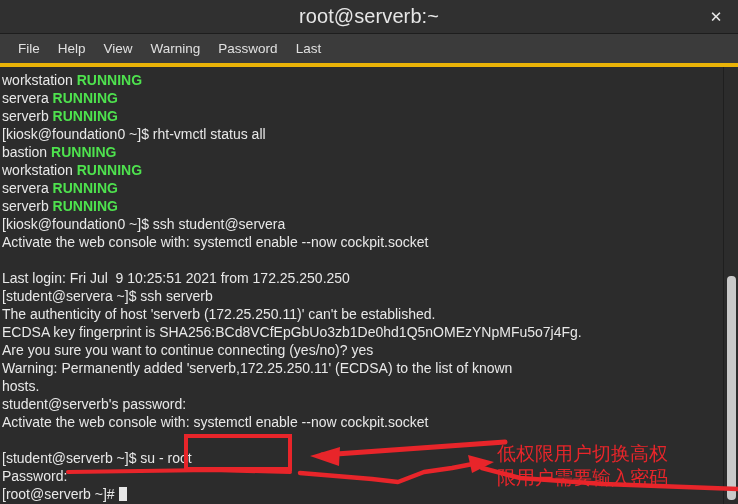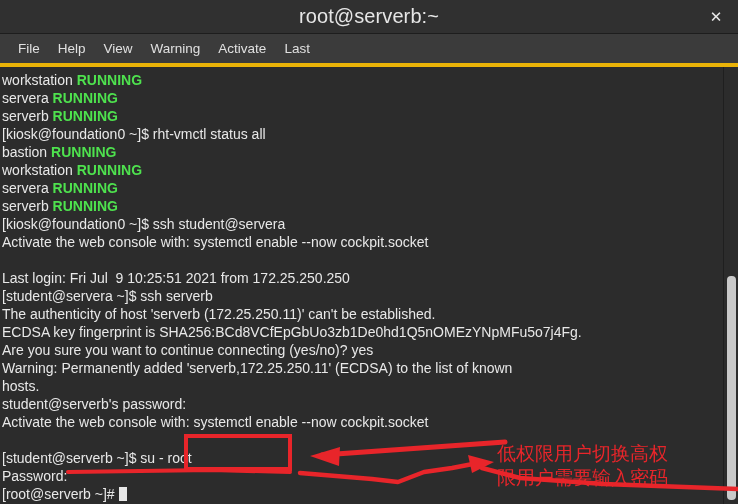--- a/index.html
+++ b/index.html
@@ -86,21 +86,21 @@
   <div class="titlebar">
     <span class="title">root@serverb:~</span>
     <span class="close-btn">✕</span>
   </div>
 
   <div class="menubar">
     <span class="mi">File</span>
     <span class="mi">Help</span>
     <span class="mi">View</span>
     <span class="mi">Warning</span>
-    <span class="mi">Activate</span>
+    <span class="mi">Password</span>
     <span class="mi">Last</span>
   </div>
 
   <div class="term-wrap">
     <div class="term" id="term-out"><div class="ln"><span>workstation </span><span class="g">RUNNING</span></div><div class="ln"><span>servera </span><span class="g">RUNNING</span></div><div class="ln"><span>serverb </span><span class="g">RUNNING</span></div><div class="ln"><span>[kiosk@foundation0 ~]$ rht-vmctl status all</span></div><div class="ln"><span>bastion </span><span class="g">RUNNING</span></div><div class="ln"><span>workstation </span><span class="g">RUNNING</span></div><div class="ln"><span>servera </span><span class="g">RUNNING</span></div><div class="ln"><span>serverb </span><span class="g">RUNNING</span></div><div class="ln"><span>[kiosk@foundation0 ~]$ ssh student@servera</span></div><div class="ln"><span>Activate the web console with: systemctl enable --now cockpit.socket</span></div><div class="ln"><span></span></div><div class="ln"><span>Last login: Fri Jul  9 10:25:51 2021 from 172.25.250.250</span></div><div class="ln"><span>[student@servera ~]$ ssh serverb</span></div><div class="ln"><span>The authenticity of host 'serverb (172.25.250.11)' can't be established.</span></div><div class="ln"><span>ECDSA key fingerprint is SHA256:BCd8VCfEpGbUo3zb1De0hd1Q5nOMEzYNpMFu5o7j4Fg.</span></div><div class="ln"><span>Are you sure you want to continue connecting (yes/no)? yes</span></div><div class="ln"><span>Warning: Permanently added 'serverb,172.25.250.11' (ECDSA) to the list of known</span></div><div class="ln"><span>hosts.</span></div><div class="ln"><span>student@serverb's password:</span></div><div class="ln"><span>Activate the web console with: systemctl enable --now cockpit.socket</span></div><div class="ln"><span></span></div><div class="ln"><span>[student@serverb ~]$ su - root</span></div><div class="ln"><span>Password:</span></div><div class="ln"><span>[root@serverb ~]# </span><span class="cursor"></span></div></div>
 
     <div class="scrollbar">
       <div class="scroll-thumb" id="sthumb" style="top: 209px; height: 224px;"></div>
     </div>
   </div>

